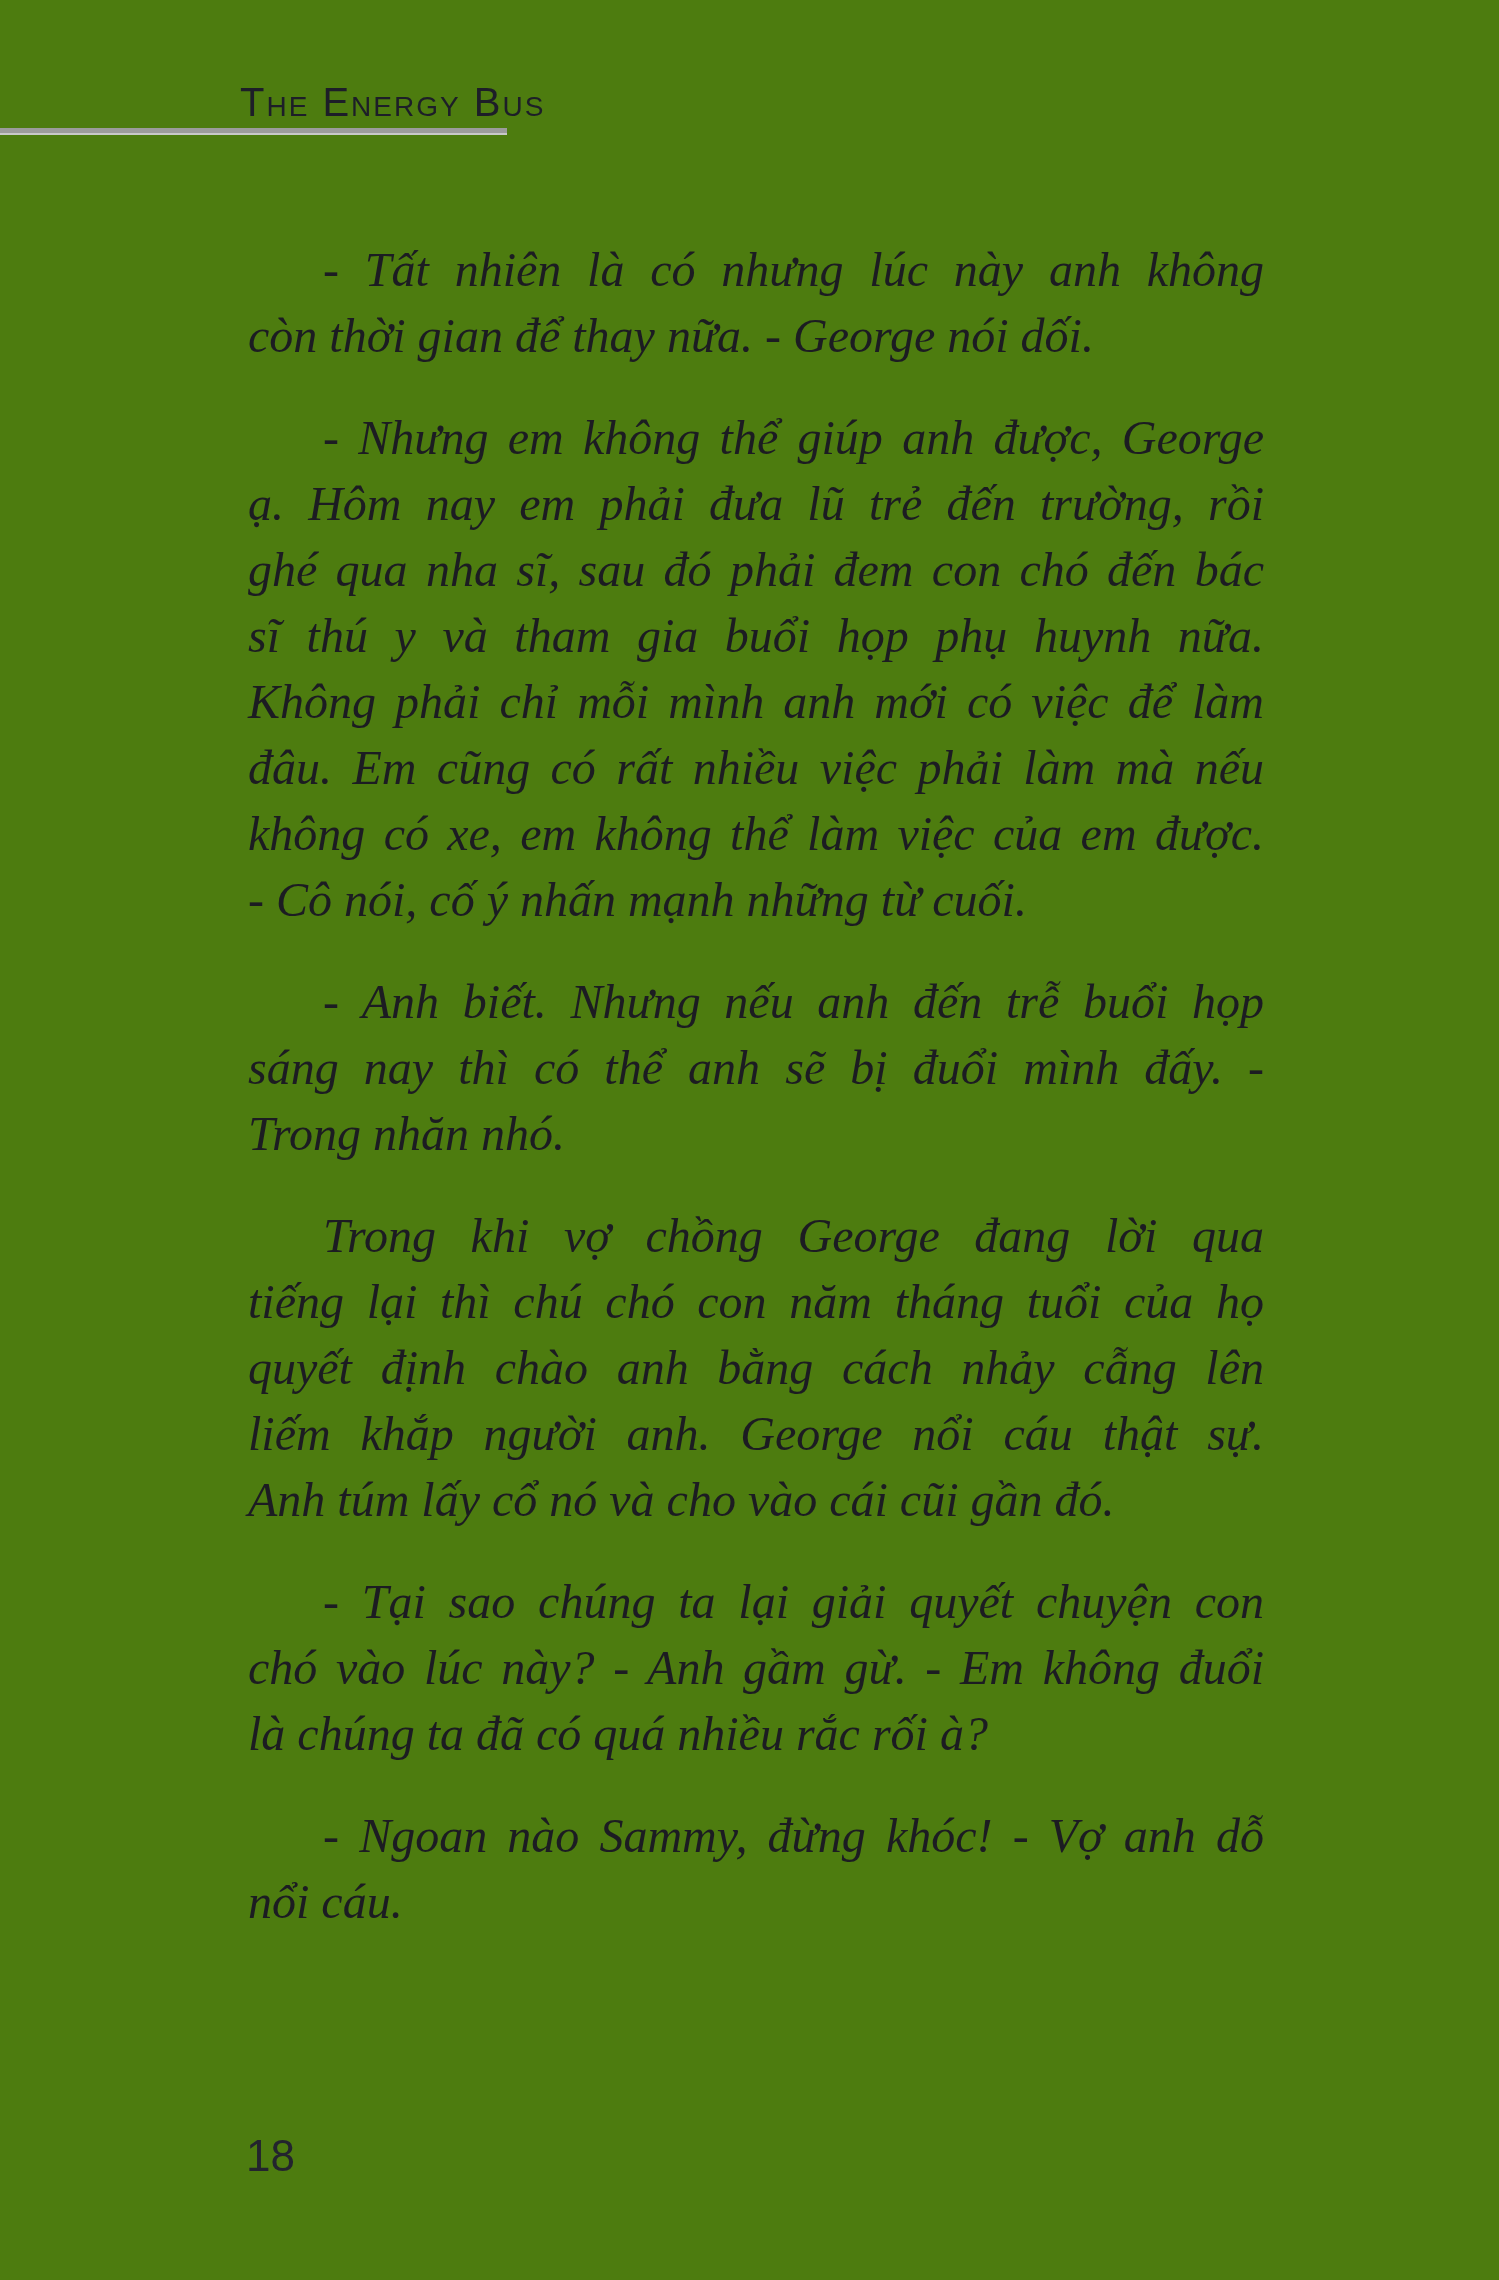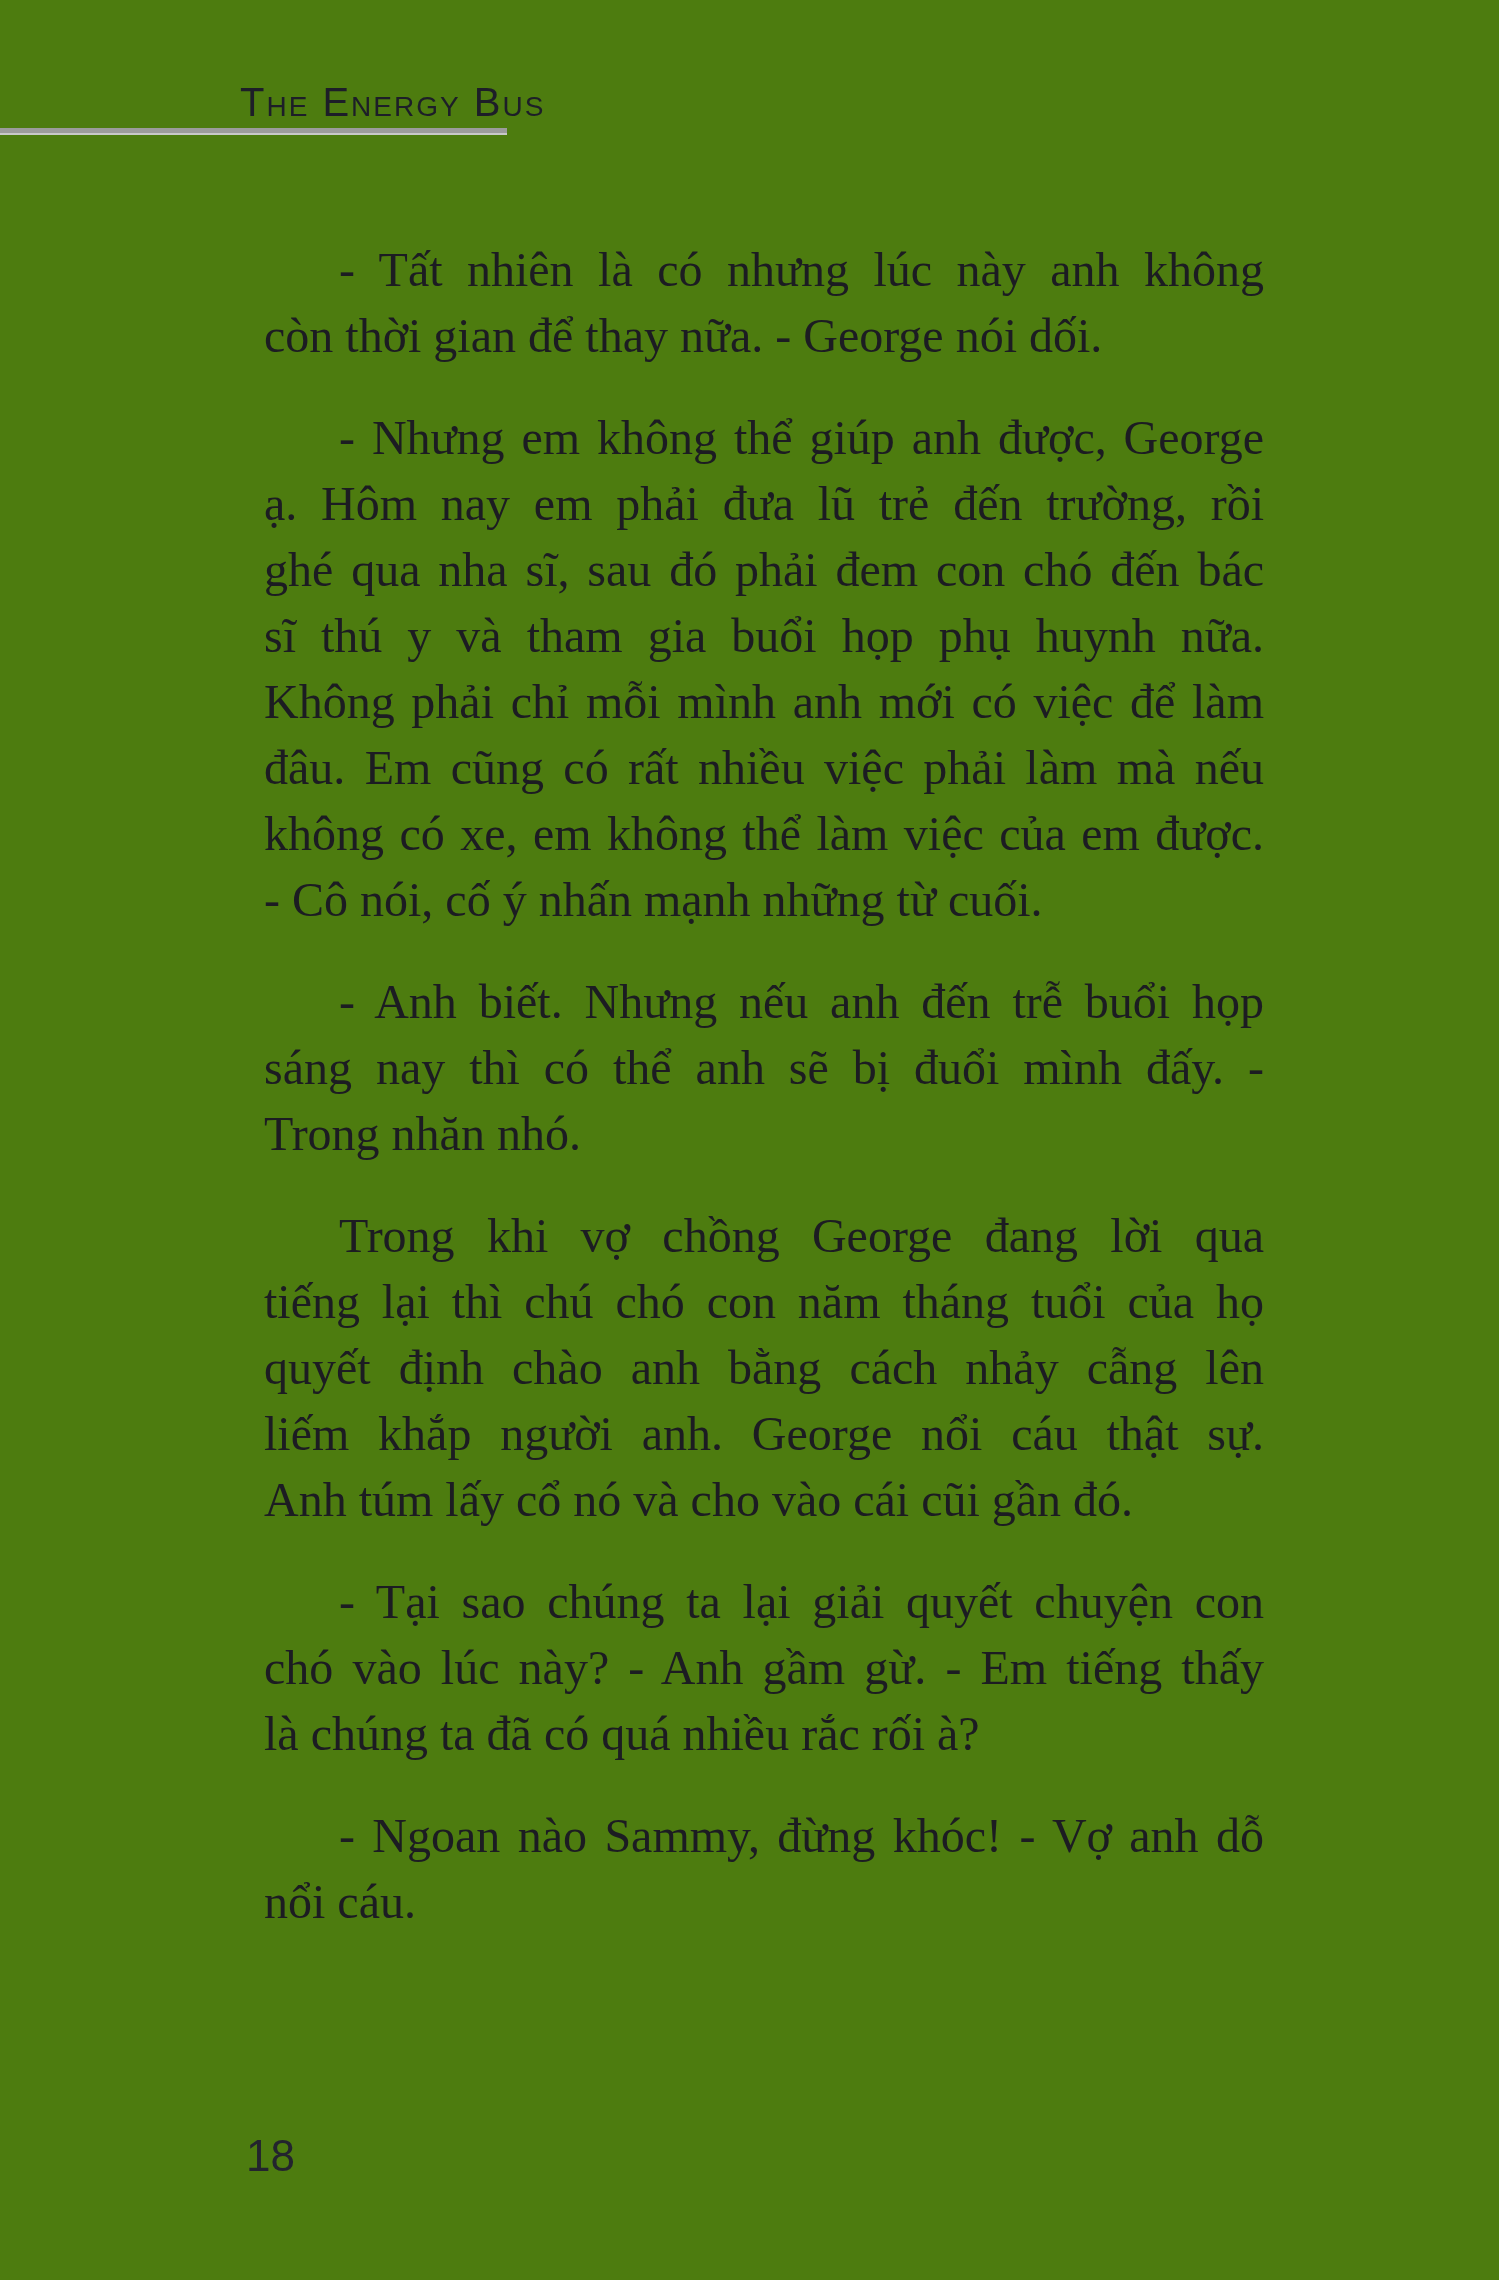--- a/index.html
+++ b/index.html
@@ -38,21 +38,21 @@
     border-bottom: 2px solid #c9c9c9;
   }
   .content {
     position: absolute;
     left: 248px;
     top: 237px;
     width: 1016px;
     font-size: 48px;
     line-height: 66px;
   }
-  .paragraph { margin: 0 0 36px 16px; }
+  .paragraph { margin: 0 0 36px 0; font-style: italic; }
   .line { height: 66px; white-space: normal; }
   .line.j {
     text-align: justify;
     text-align-last: justify;
   }
   .line.indent { text-indent: 75px; }
   .page-number {
     position: absolute;
     left: 246px;
     top: 2134px;
@@ -98,21 +98,21 @@
     <div class="paragraph">
       <div class="line j indent">Trong khi vợ chồng George đang lời qua</div>
       <div class="line j">tiếng lại thì chú chó con năm tháng tuổi của họ</div>
       <div class="line j">quyết định chào anh bằng cách nhảy cẫng lên</div>
       <div class="line j">liếm khắp người anh. George nổi cáu thật sự.</div>
       <div class="line">Anh túm lấy cổ nó và cho vào cái cũi gần đó.</div>
     </div>
 
     <div class="paragraph">
       <div class="line j indent">- Tại sao chúng ta lại giải quyết chuyện con</div>
-      <div class="line j">chó vào lúc này? - Anh gầm gừ. - Em tiếng thấy</div>
+      <div class="line j">chó vào lúc này? - Anh gầm gừ. - Em không đuổi</div>
       <div class="line">là chúng ta đã có quá nhiều rắc rối à?</div>
     </div>
 
     <div class="paragraph">
       <div class="line j indent">- Ngoan nào Sammy, đừng khóc! - Vợ anh dỗ</div>
       <div class="line">nổi cáu.</div>
     </div>
 
   </div>
 

